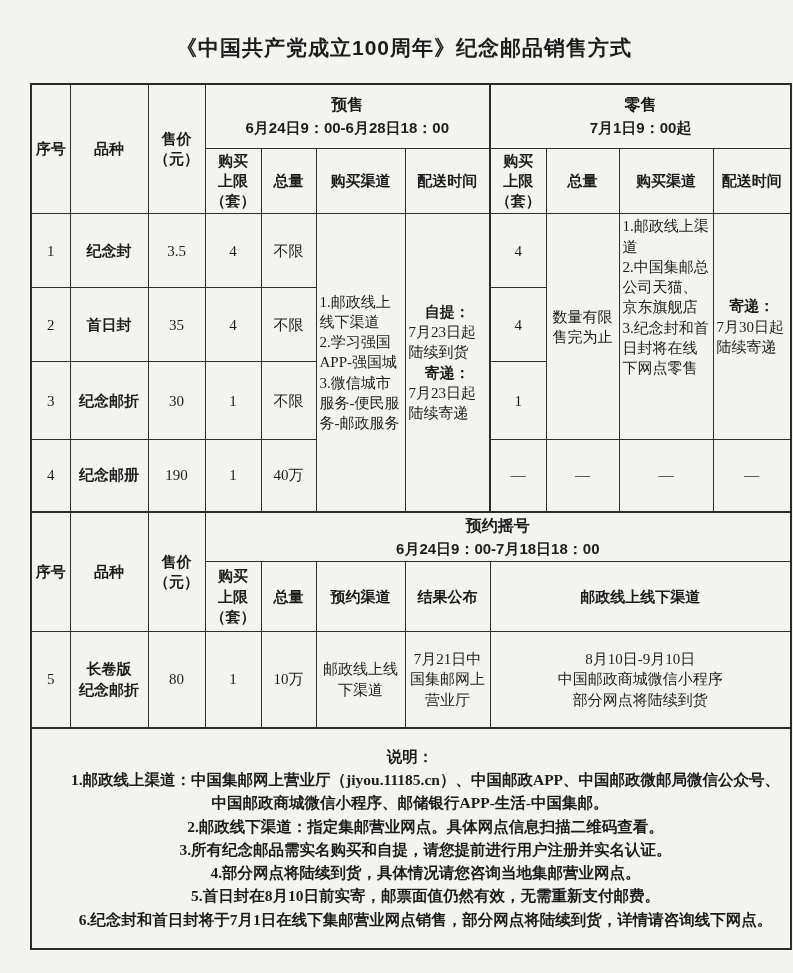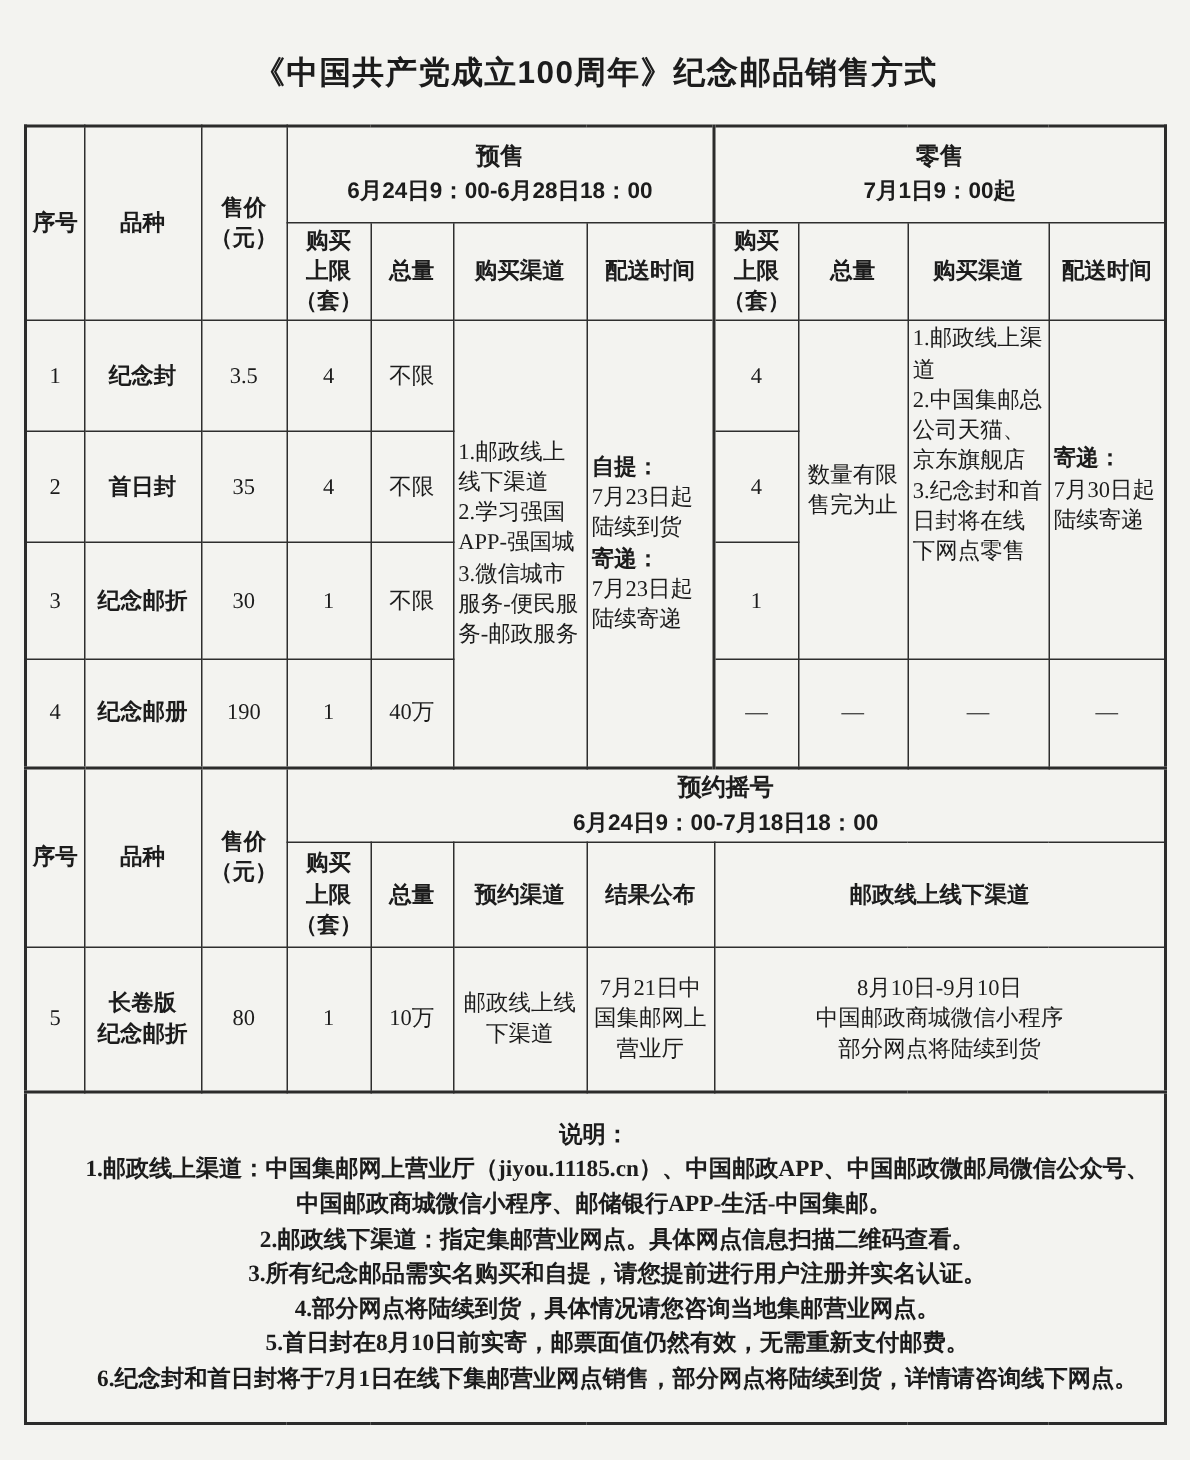--- a/index.html
+++ b/index.html
@@ -3,21 +3,21 @@
 <meta charset="utf-8">
 <style>
   html,body{margin:0;padding:0;}
   body{
     width:793px;height:973px;
     background:#f3f3f0;
     color:#1c1c1c;
     font-family:"Liberation Serif","DejaVu Serif",serif;
     -webkit-font-smoothing:antialiased;
   }
-  .page{padding:34px 15px 0 16px;}
+  .page{padding:34px 15px 0 16px;margin-left:14px;}
   .doc-title{
     text-align:center;
     font-family:"Liberation Sans","DejaVu Sans",sans-serif;
     font-weight:bold;
     font-size:21px;
     letter-spacing:1px;
     margin:0 0 21px 0;
   }
   table.sales{
     border-collapse:collapse;
@@ -39,21 +39,21 @@
     font-family:"Liberation Sans","DejaVu Sans",sans-serif;
     font-weight:bold;
     font-size:15px;
   }
   .sec-title{font-size:16px;}
   .sec-time{font-size:15px;margin-top:2px;}
   .pre-line{white-space:pre-line;}
   .left{text-align:left;}
   .top{vertical-align:top;}
   .bold{font-family:"Liberation Sans","DejaVu Sans",sans-serif;font-weight:bold;}
-  .b{font-family:"Liberation Sans","DejaVu Sans",sans-serif;font-weight:bold;}
+  .b{font-family:"Liberation Sans","DejaVu Sans",sans-serif;font-weight:bold;text-align:center;}
   .bl2{border-left:2.5px solid #2b2b2b;}
   .bt2{border-top:2.5px solid #2b2b2b;text-align:center;}
   tr.hA{height:64px;}
   tr.hB{height:58px;}
   tr.r1{height:74px;}
   tr.r2{height:74px;}
   tr.r3{height:78px;}
   tr.r4{height:72px;}
   tr.h2a{height:50px;}
   tr.h2b{height:70px;}

